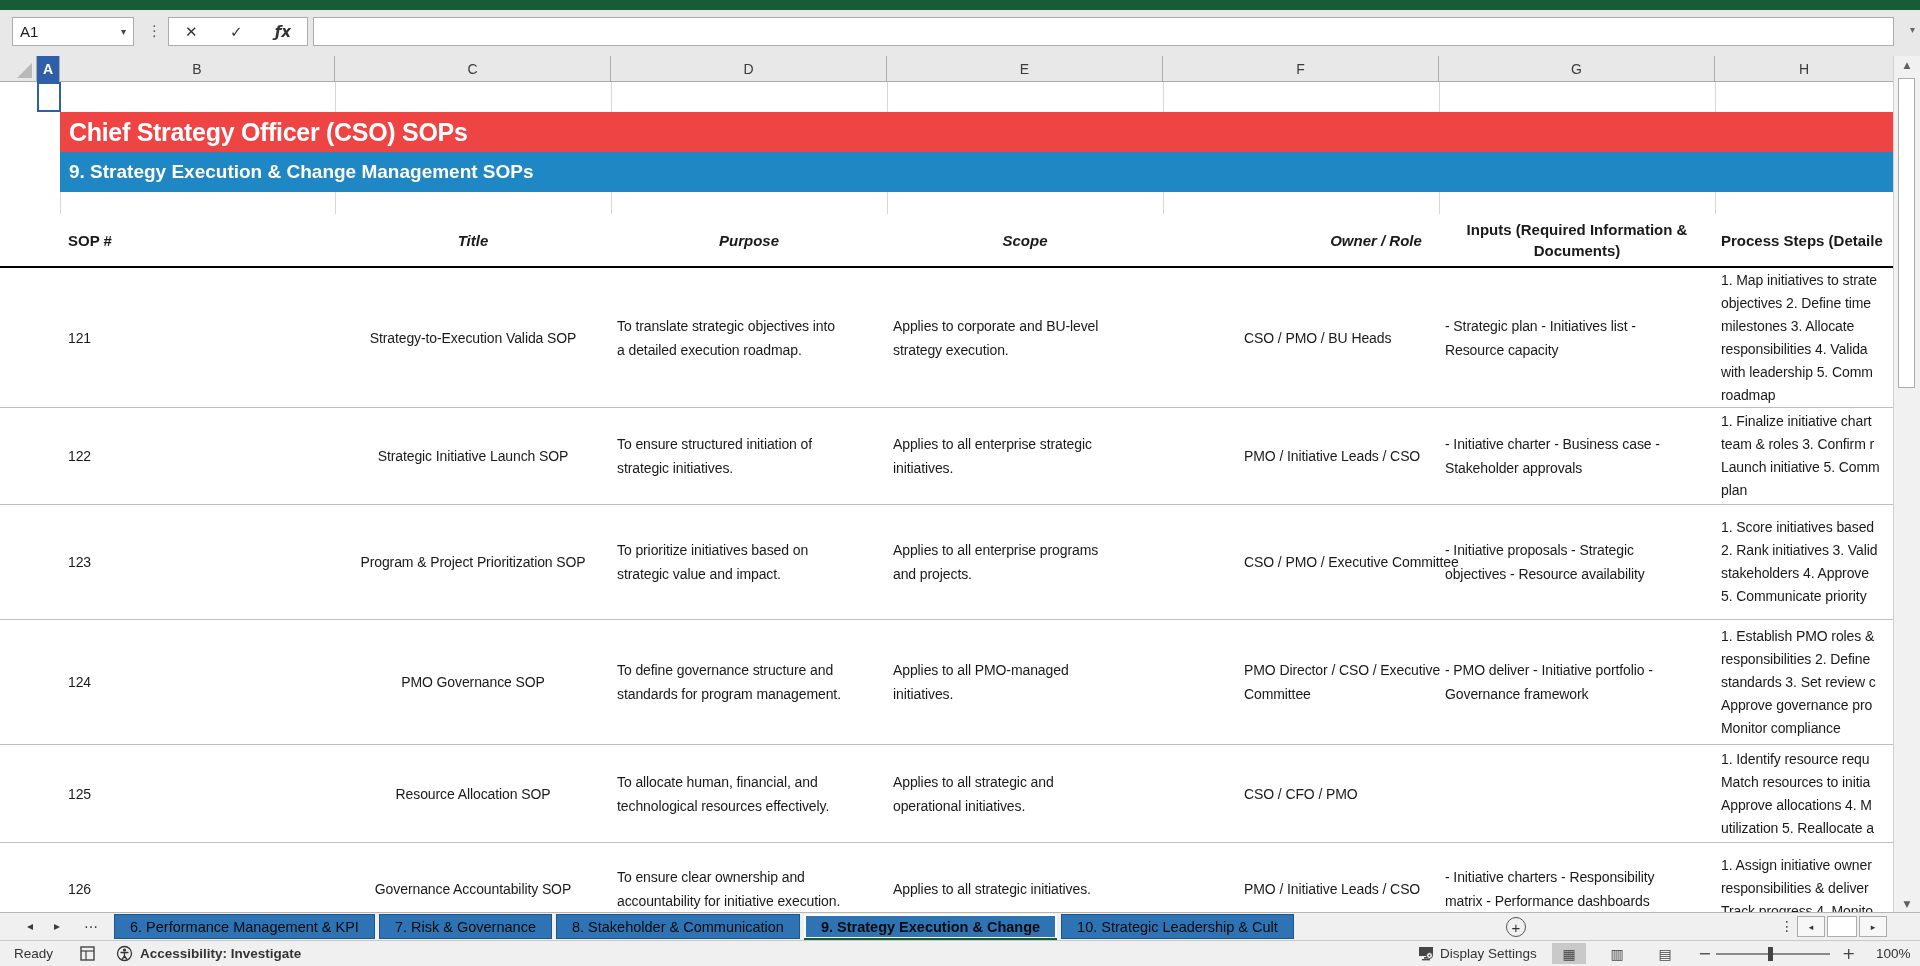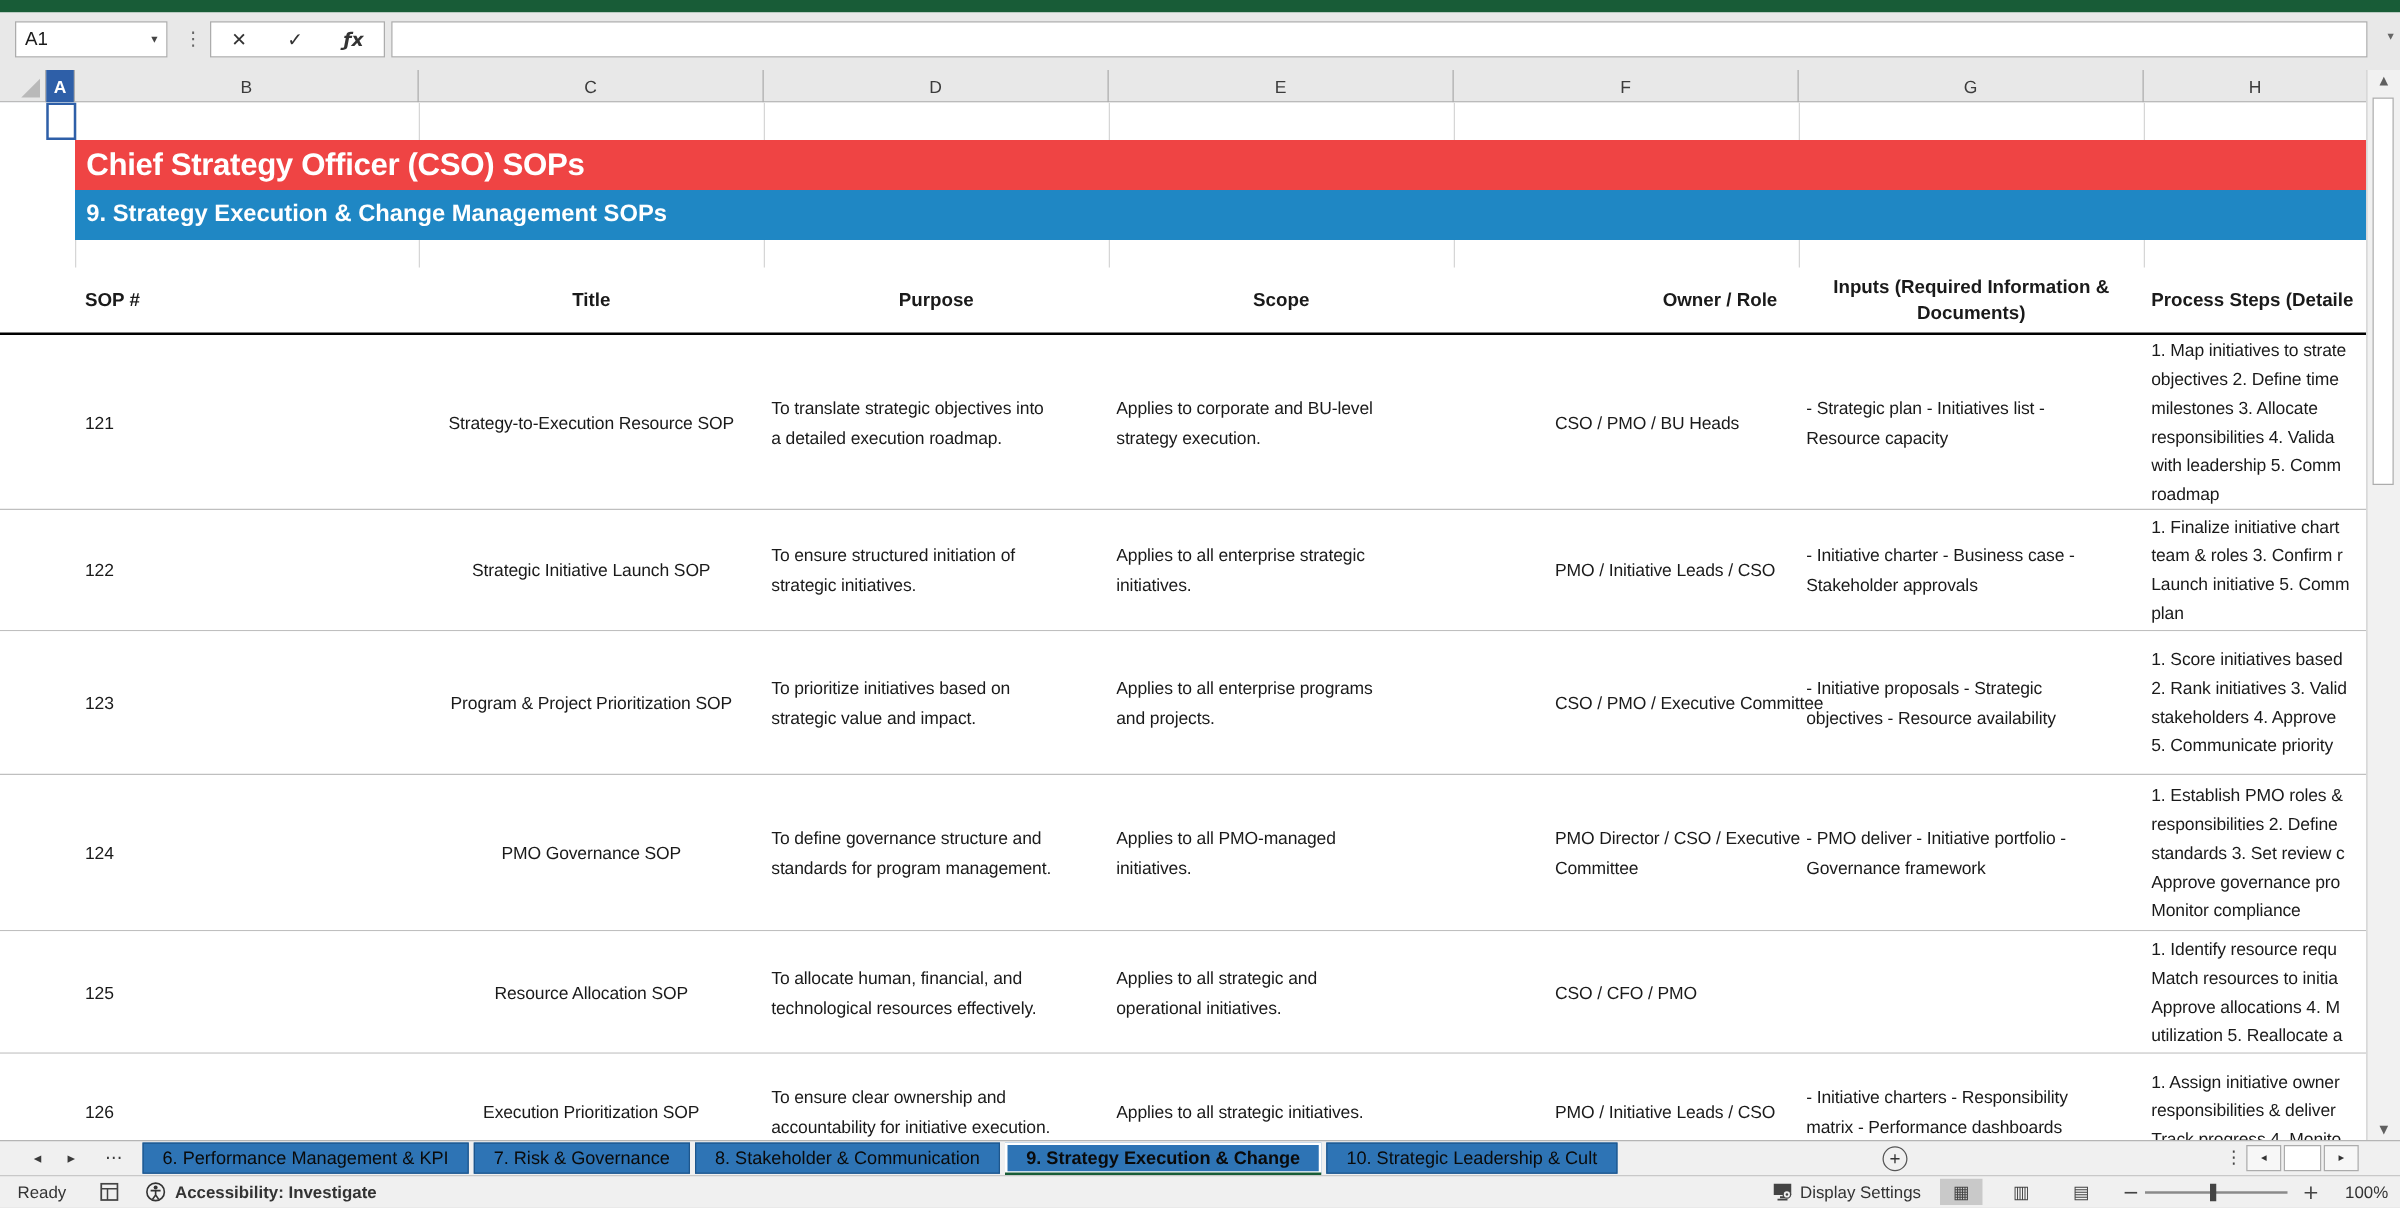--- a/index.html
+++ b/index.html
@@ -46,21 +46,21 @@
   .cell{position:absolute;top:0;height:100%;display:flex;align-items:center;font-size:14px;
         white-space:pre-line;line-height:24px;overflow:hidden;letter-spacing:-0.1px;}
   .cB{left:68px;width:260px;}
   .cC{left:335px;width:276px;justify-content:center;text-align:center;}
   .cD{left:617px;width:264px;}
   .cE{left:893px;width:264px;}
   .cF{left:1220px;width:264px;margin-left:24px;}
   .cG{left:1445px;width:264px;}
   .cH{left:1721px;width:250px;line-height:23px;}
   .hc.cB{left:68px;}
-  .hc.cC,.hc.cD,.hc.cE,.hc.cF{justify-content:center;text-align:center;}
+  .hc.cC,.hc.cD,.hc.cE,.hc.cF{justify-content:center;text-align:center;font-style:italic;}
   .hc.cG{justify-content:center;text-align:center;}
   
   .vscroll{position:absolute;top:56px;right:0;width:27px;height:856px;background:#F1F1F1;border-left:1px solid #CFCFCF;box-sizing:border-box;}
   .vs-up{position:absolute;top:4px;left:0;width:100%;text-align:center;font-size:9px;color:#606060;font-family:"DejaVu Sans",sans-serif;}
   .vs-thumb{position:absolute;top:22px;left:4px;right:5px;height:310px;background:#fff;border:1px solid #ACACAC;box-sizing:border-box;}
   .vs-down{position:absolute;bottom:3px;left:0;width:100%;text-align:center;font-size:9px;color:#606060;font-family:"DejaVu Sans",sans-serif;}
   
   .tabbar{position:absolute;top:912px;left:0;right:0;height:28px;background:#F0F0F0;border-top:1px solid #B5B5B5;box-sizing:border-box;}
   .tnav{position:absolute;top:6px;font-size:12px;color:#3b3b3b;font-family:"DejaVu Sans",sans-serif;}
   .tabs{position:absolute;left:114px;top:1px;height:25px;display:flex;gap:4px;}
@@ -171,21 +171,21 @@
       <div class="hc cD">Purpose</div>
       <div class="hc cE">Scope</div>
       <div class="hc cF">Owner / Role</div>
       <div class="hc cG">Inputs (Required Information &amp;
 Documents)</div>
       <div class="hc cH">Process Steps (Detaile</div>
     </div>
 
     <div class="trow" style="top:186px;height:140px;">
       <div class="cell cB">121</div>
-      <div class="cell cC">Strategy-to-Execution Resource SOP</div>
+      <div class="cell cC">Strategy-to-Execution Valida SOP</div>
       <div class="cell cD">To translate strategic objectives into
 a detailed execution roadmap.</div>
       <div class="cell cE">Applies to corporate and BU-level
 strategy execution.</div>
       <div class="cell cF">CSO / PMO / BU Heads</div>
       <div class="cell cG">- Strategic plan - Initiatives list -
 Resource capacity</div>
       <div class="cell cH">1. Map initiatives to strate
 objectives 2. Define time
 milestones 3. Allocate
@@ -248,21 +248,21 @@
       <div class="cell cE">Applies to all strategic and
 operational initiatives.</div>
       <div class="cell cF">CSO / CFO / PMO</div>
       <div class="cell cH">1. Identify resource requ
 Match resources to initia
 Approve allocations 4. M
 utilization 5. Reallocate a</div>
     </div>
     <div class="trow" style="top:761px;height:92px;">
       <div class="cell cB">126</div>
-      <div class="cell cC">Execution Prioritization SOP</div>
+      <div class="cell cC">Governance Accountability SOP</div>
       <div class="cell cD">To ensure clear ownership and
 accountability for initiative execution.</div>
       <div class="cell cE">Applies to all strategic initiatives.</div>
       <div class="cell cF">PMO / Initiative Leads / CSO</div>
       <div class="cell cG">- Initiative charters - Responsibility
 matrix - Performance dashboards</div>
       <div class="cell cH">1. Assign initiative owner
 responsibilities &amp; deliver
 Track progress 4. Monito</div>
     </div>

